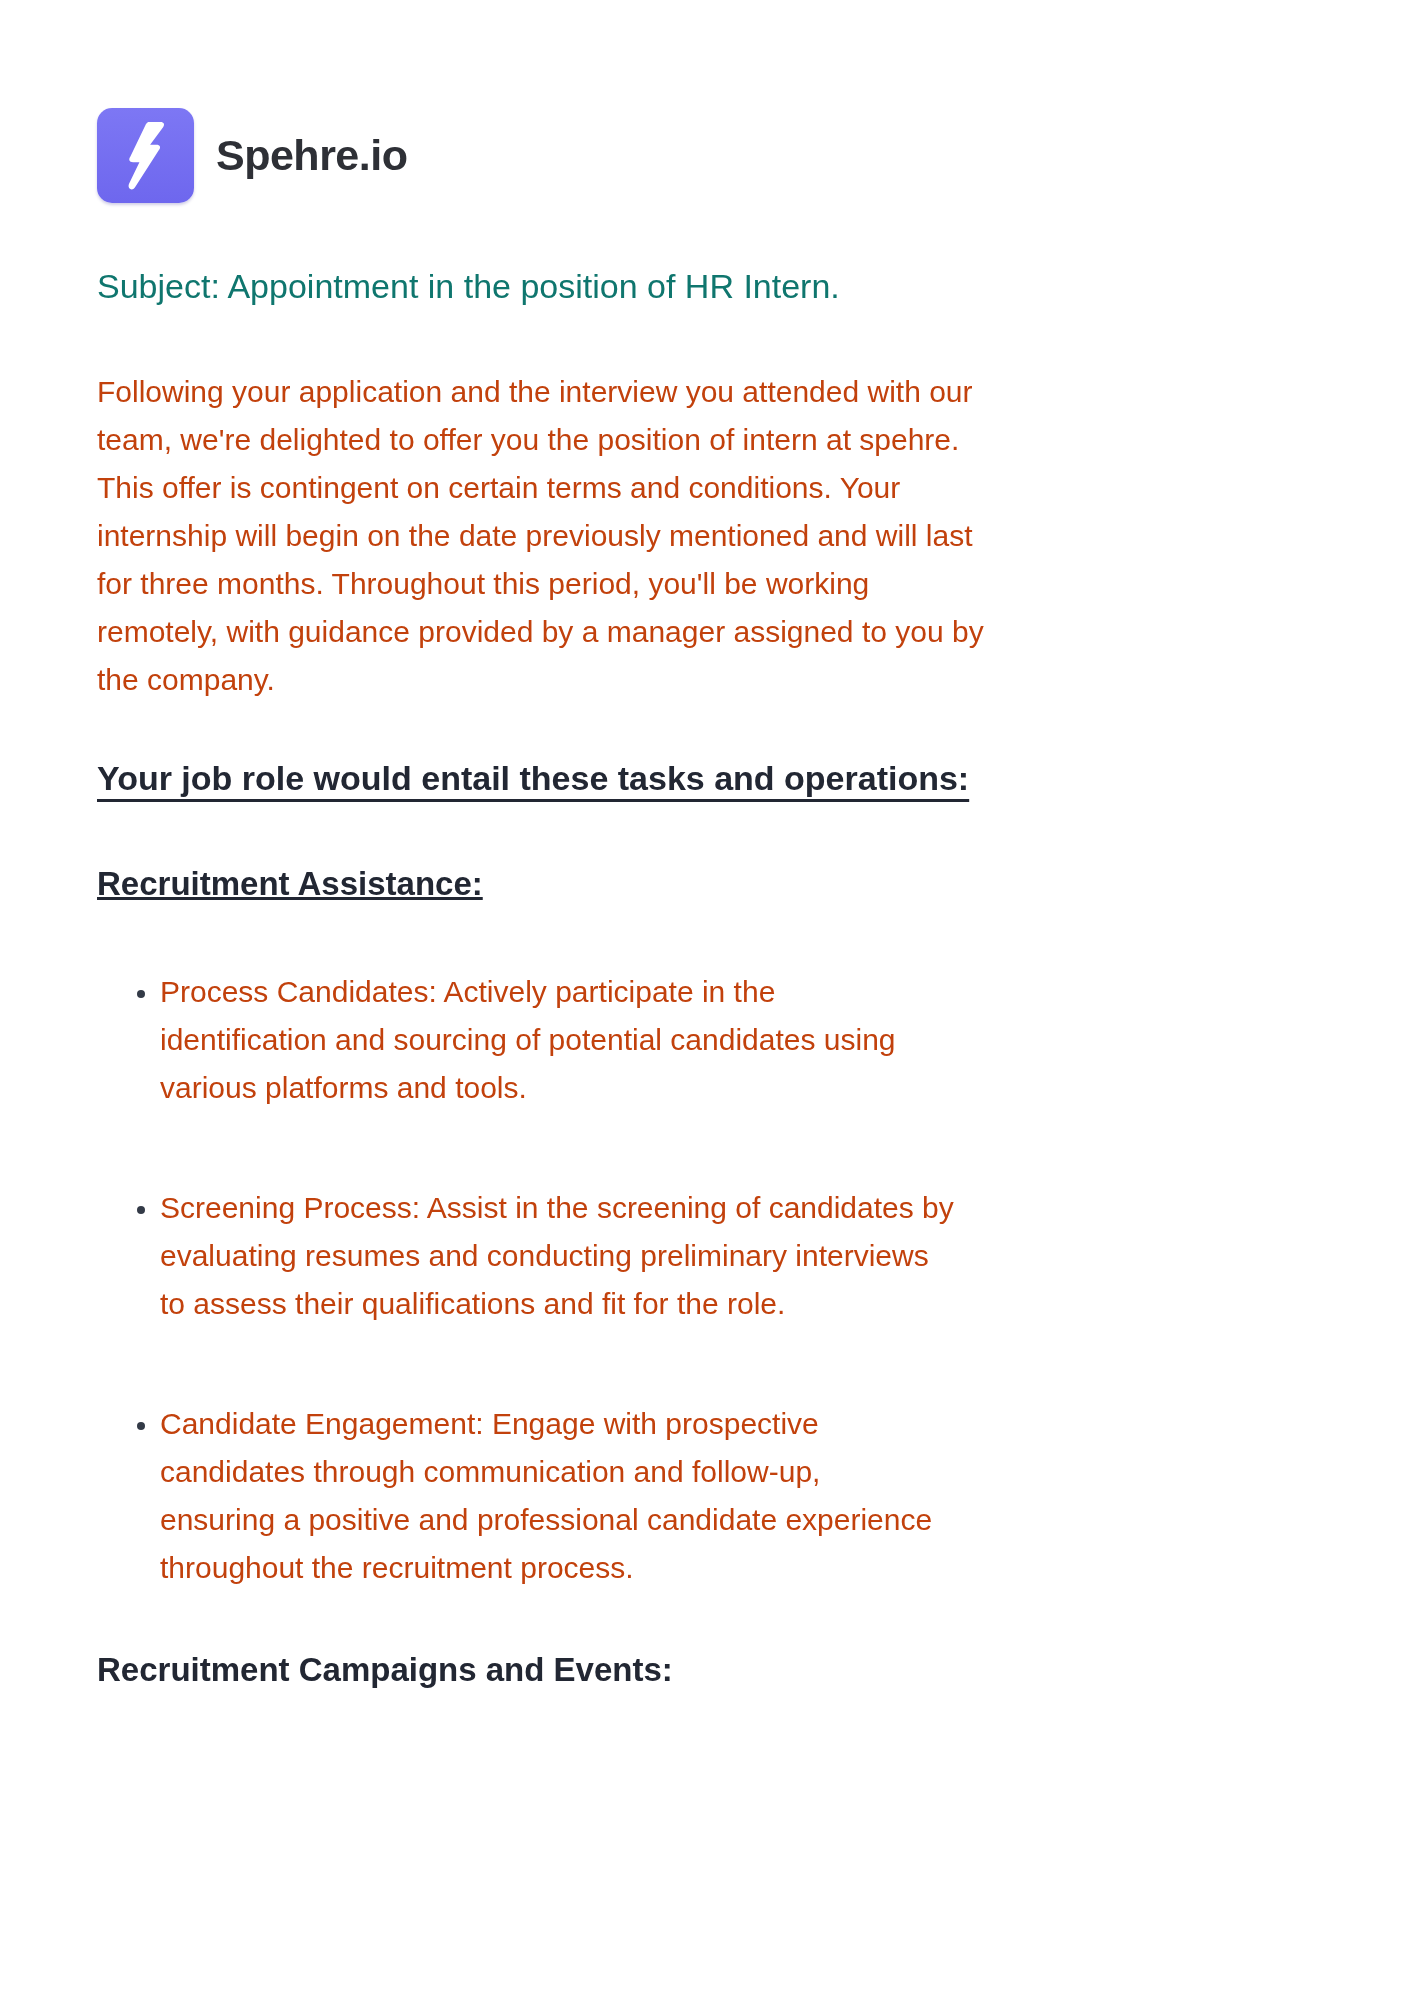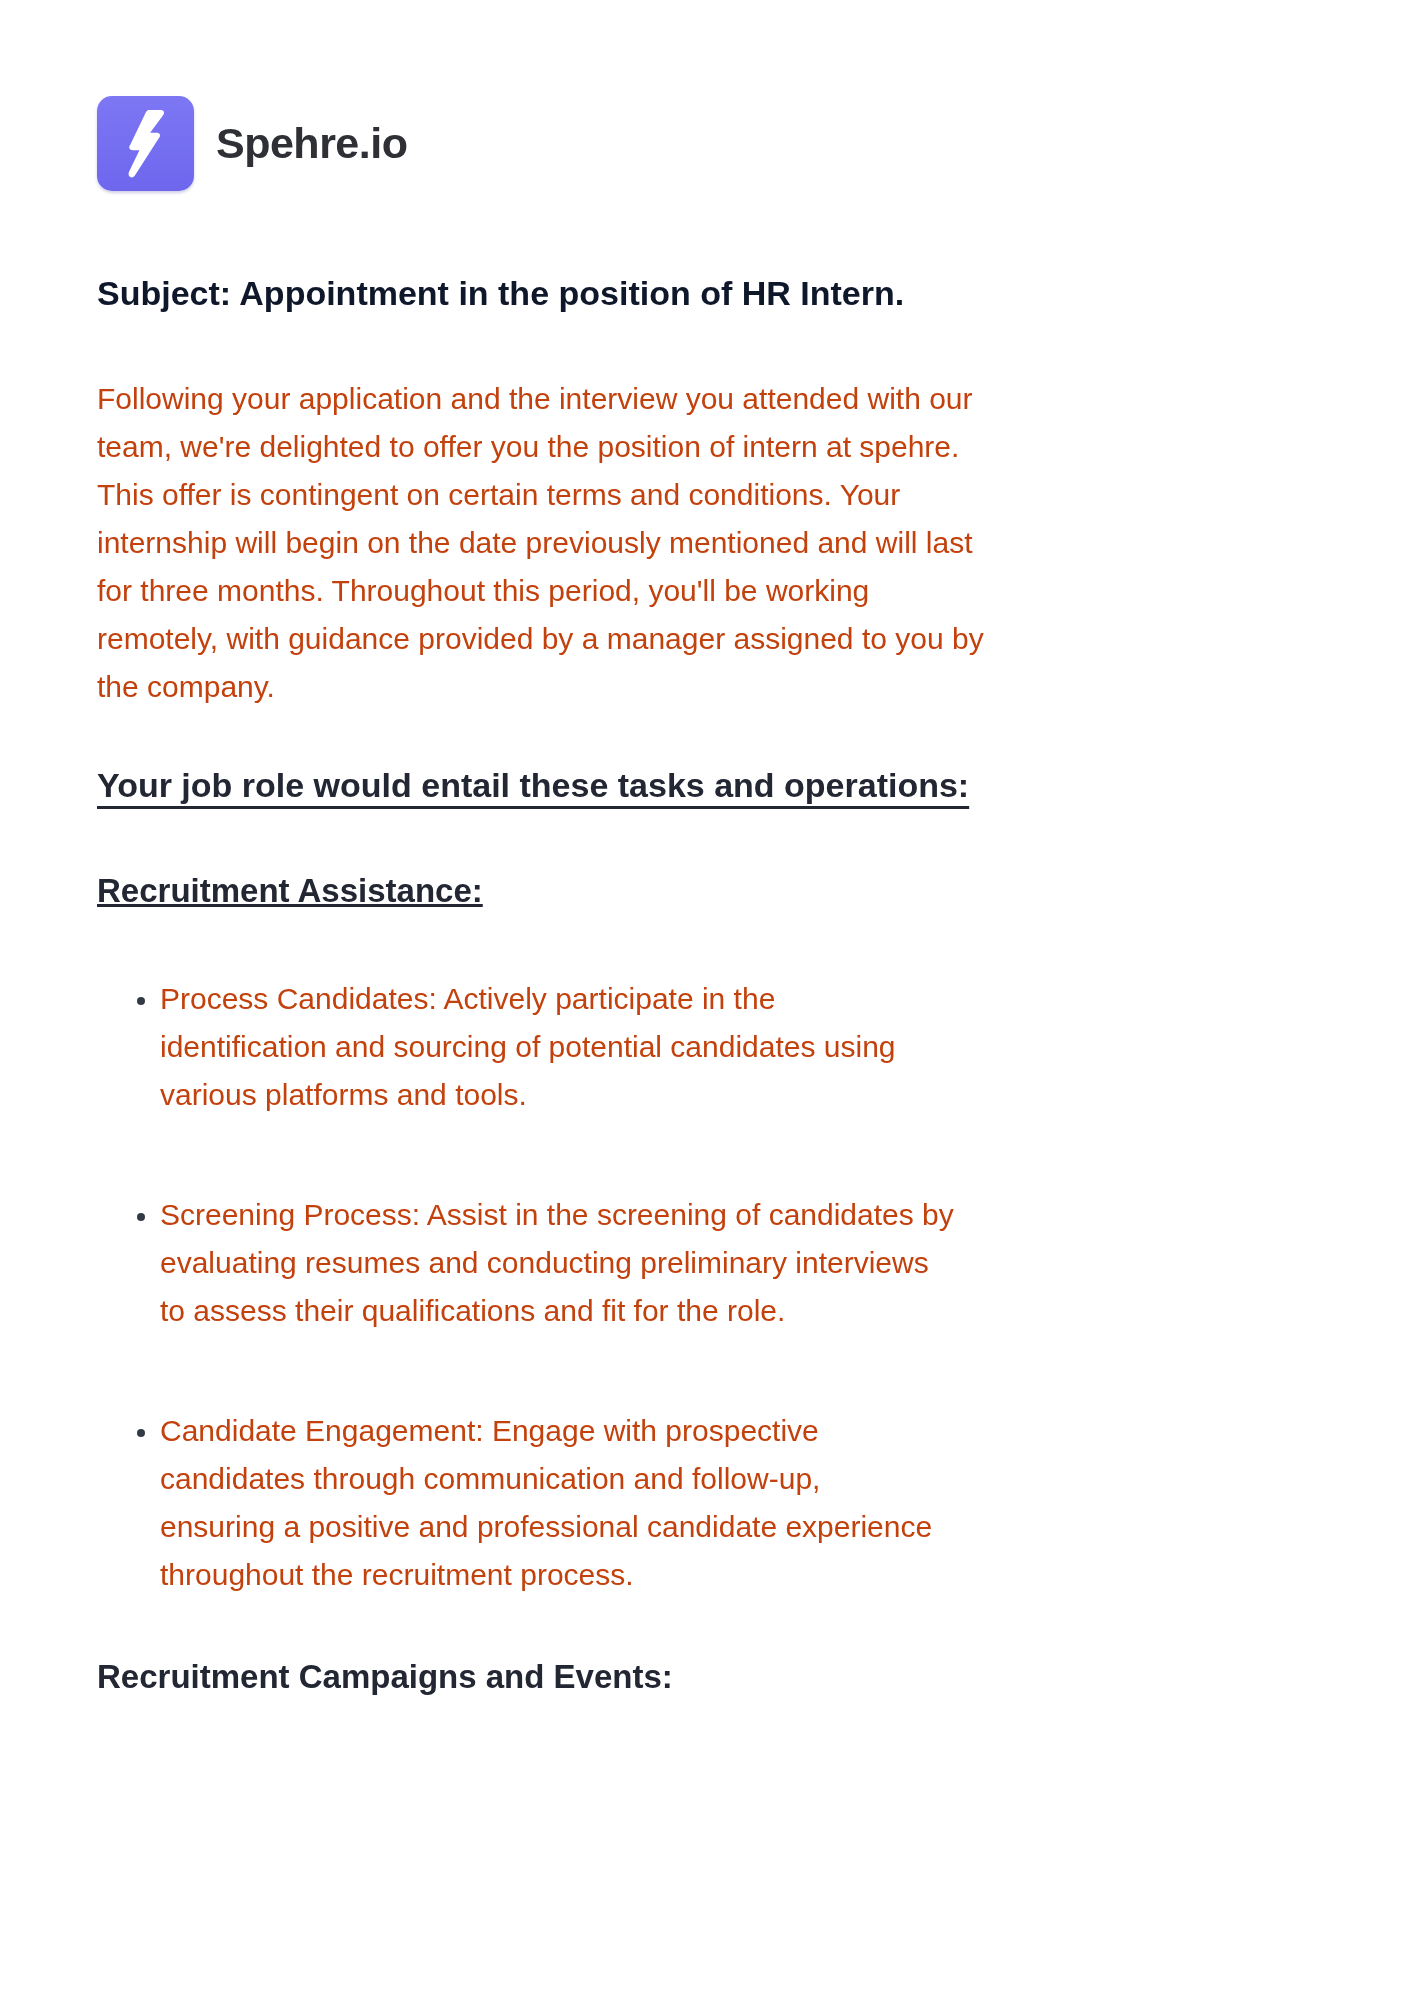--- a/index.html
+++ b/index.html
@@ -6,21 +6,21 @@
   html, body { margin: 0; padding: 0; }
   body {
     width: 1414px;
     min-height: 2000px;
     background: #ffffff;
     font-family: "Liberation Sans", "DejaVu Sans", sans-serif;
   }
   .page {
     width: 1404px;
     min-height: 2000px;
-    padding: 4px 90px 0 97px;
+    padding: 16px 90px 0 97px;
   }
 
   
   .brand-row {
     display: flex;
     align-items: center;
     gap: 22px;
     padding-top: 92px;
   }
   .logo-badge {
@@ -44,25 +44,25 @@
 
   
   .date-block {
     margin-top: 100px;
     font-size: 34px;
     font-weight: 700;
     line-height: 48px;
     color: #2e3c55;
   }
   .subject {
-    margin-top: 80px;
+    margin-top: 61px;
     font-size: 34px;
     line-height: 44px;
-    font-weight: 700;
-    color: #0f172a;
+    font-weight: 400;
+    color: #0f766e;
   }
   .body-text {
     font-size: 30px;
     line-height: 48px;
     font-weight: 400;
     color: #c2410c;
     white-space: pre-line;
   }
   .intro {
     margin: 60px 0 0 0;

